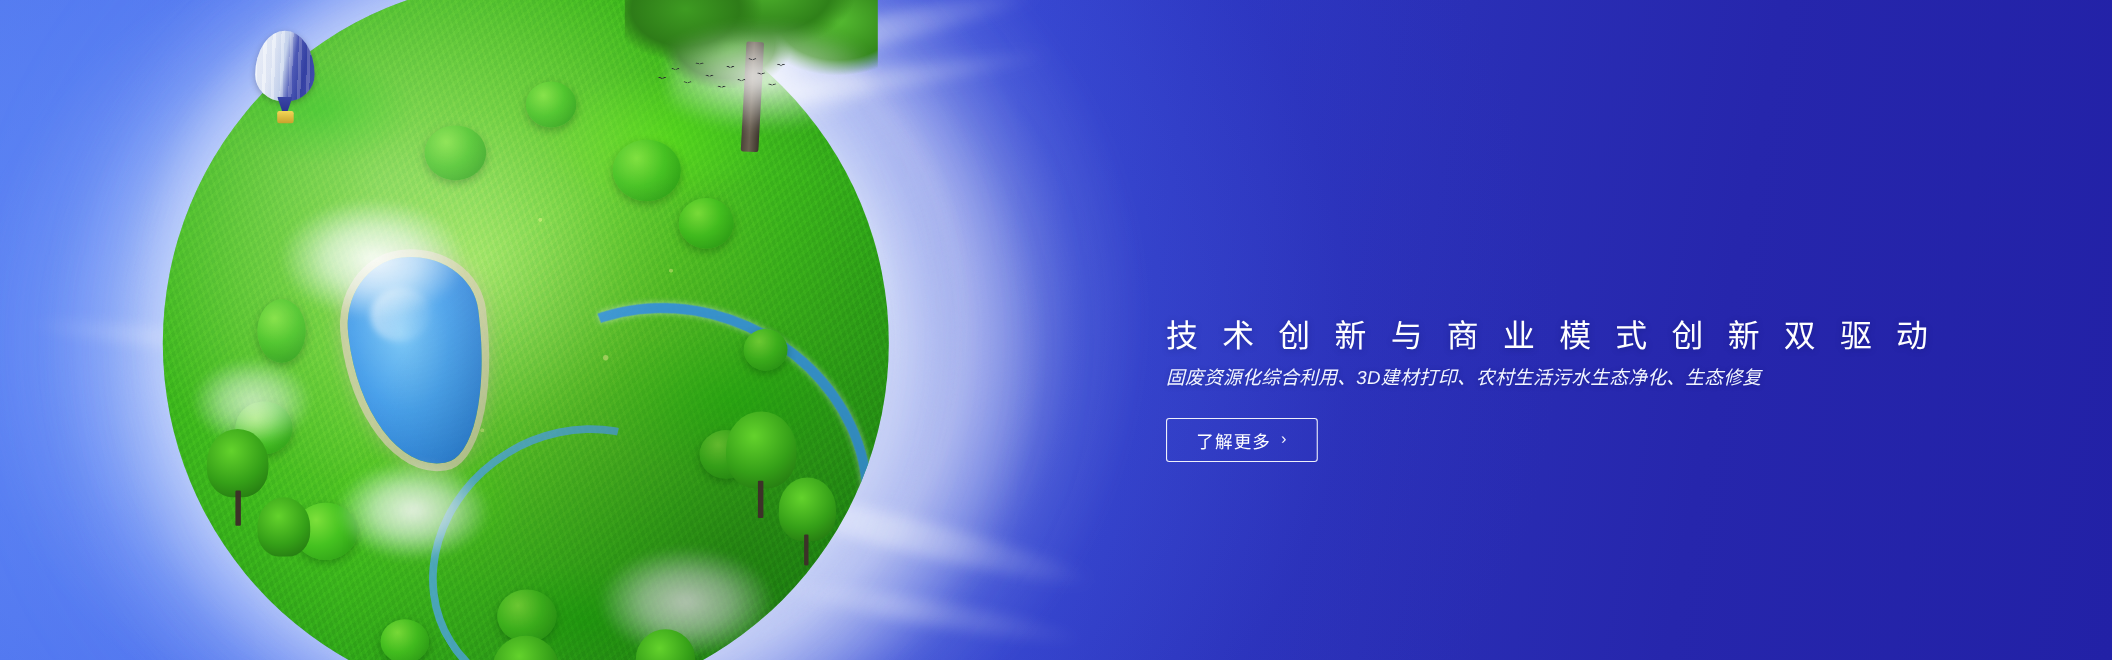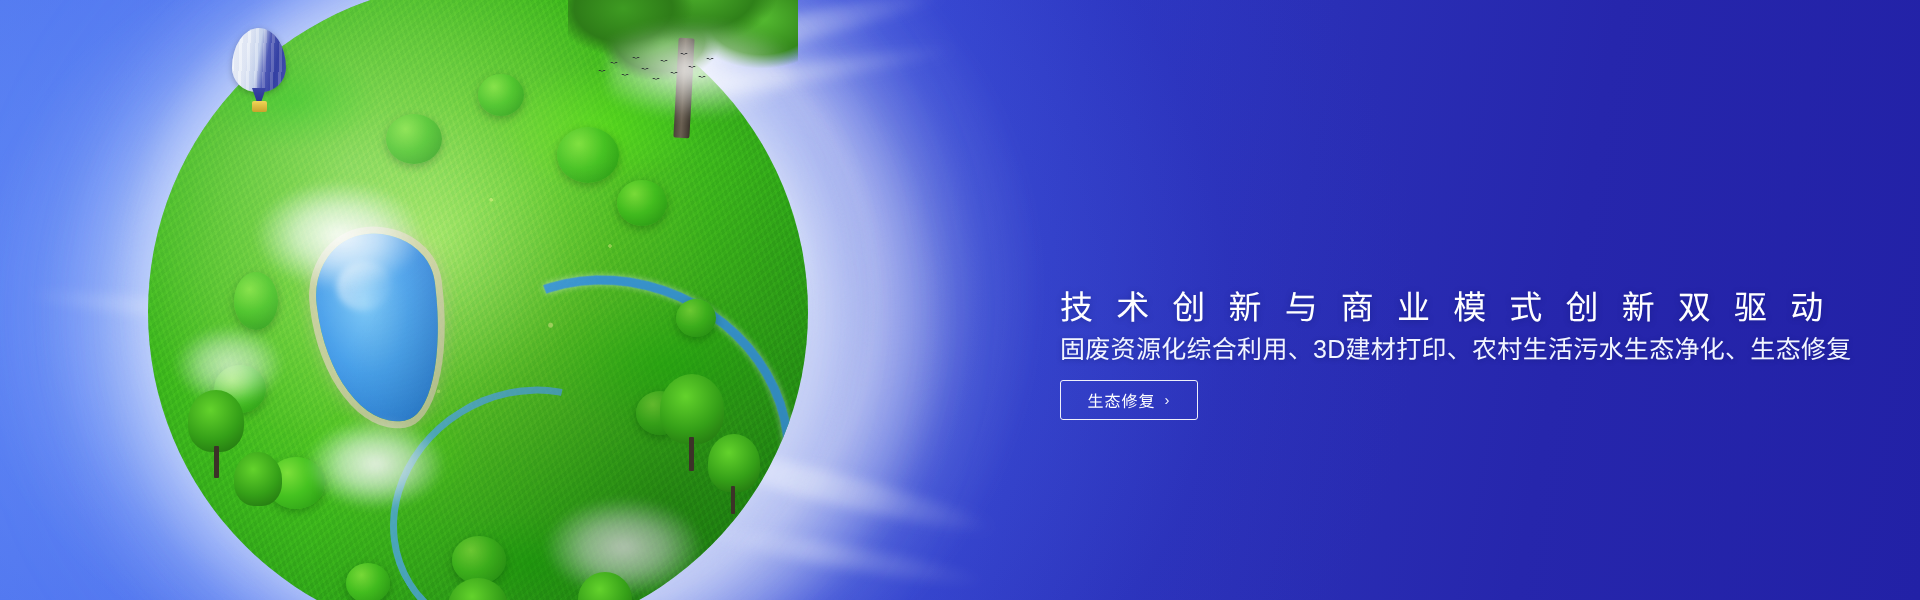--- a/index.html
+++ b/index.html
@@ -270,30 +270,31 @@
   .hl-small{
     font-family:"Liberation Serif","DejaVu Serif",serif;
     font-size:44px;font-weight:400;
     letter-spacing:9px;
     vertical-align:6px;
     margin-left:2px;
   }
   .hl-gap{display:inline-block;width:46px;}
   .subtitle{
     position:absolute;top:281px;left:2px;
-    font-size:33px;font-weight:400;letter-spacing:7px;
+    font-size:29px;font-weight:400;letter-spacing:7px;
     white-space:nowrap;
     text-shadow:0 1px 6px rgba(10,20,90,.35);
   }
   .desc{
     position:absolute;top:329px;left:2px;
-    font-size:25px;font-weight:400;letter-spacing:.3px;
+    font-size:17px;font-weight:400;letter-spacing:.3px;
     white-space:nowrap;
     color:#F2F5FF;
     text-shadow:0 1px 5px rgba(10,20,90,.35);
+    font-style:italic;
   }
   .cta{
     position:absolute;top:380px;left:2px;
     display:inline-flex;align-items:center;justify-content:center;
     gap:9px;
     width:138px;height:40px;
     box-sizing:border-box;
     border:1px solid rgba(255,255,255,.92);
     border-radius:3px;
     background:transparent;
@@ -390,18 +391,18 @@
   </div>
 
   <div class="content">
 
 
     <div class="subtitle">技 术 创 新 与 商 业 模 式 创 新 双 驱 动</div>
 
     <div class="desc">固废资源化综合利用、3D建材打印、农村生活污水生态净化、生态修复</div>
 
     <a class="cta" href="#">
-      <span>生态修复</span>
+      <span>了解更多</span>
       <span class="cta-arrow">›</span>
     </a>
 
   </div>
 </div>
 
 </body></html>

